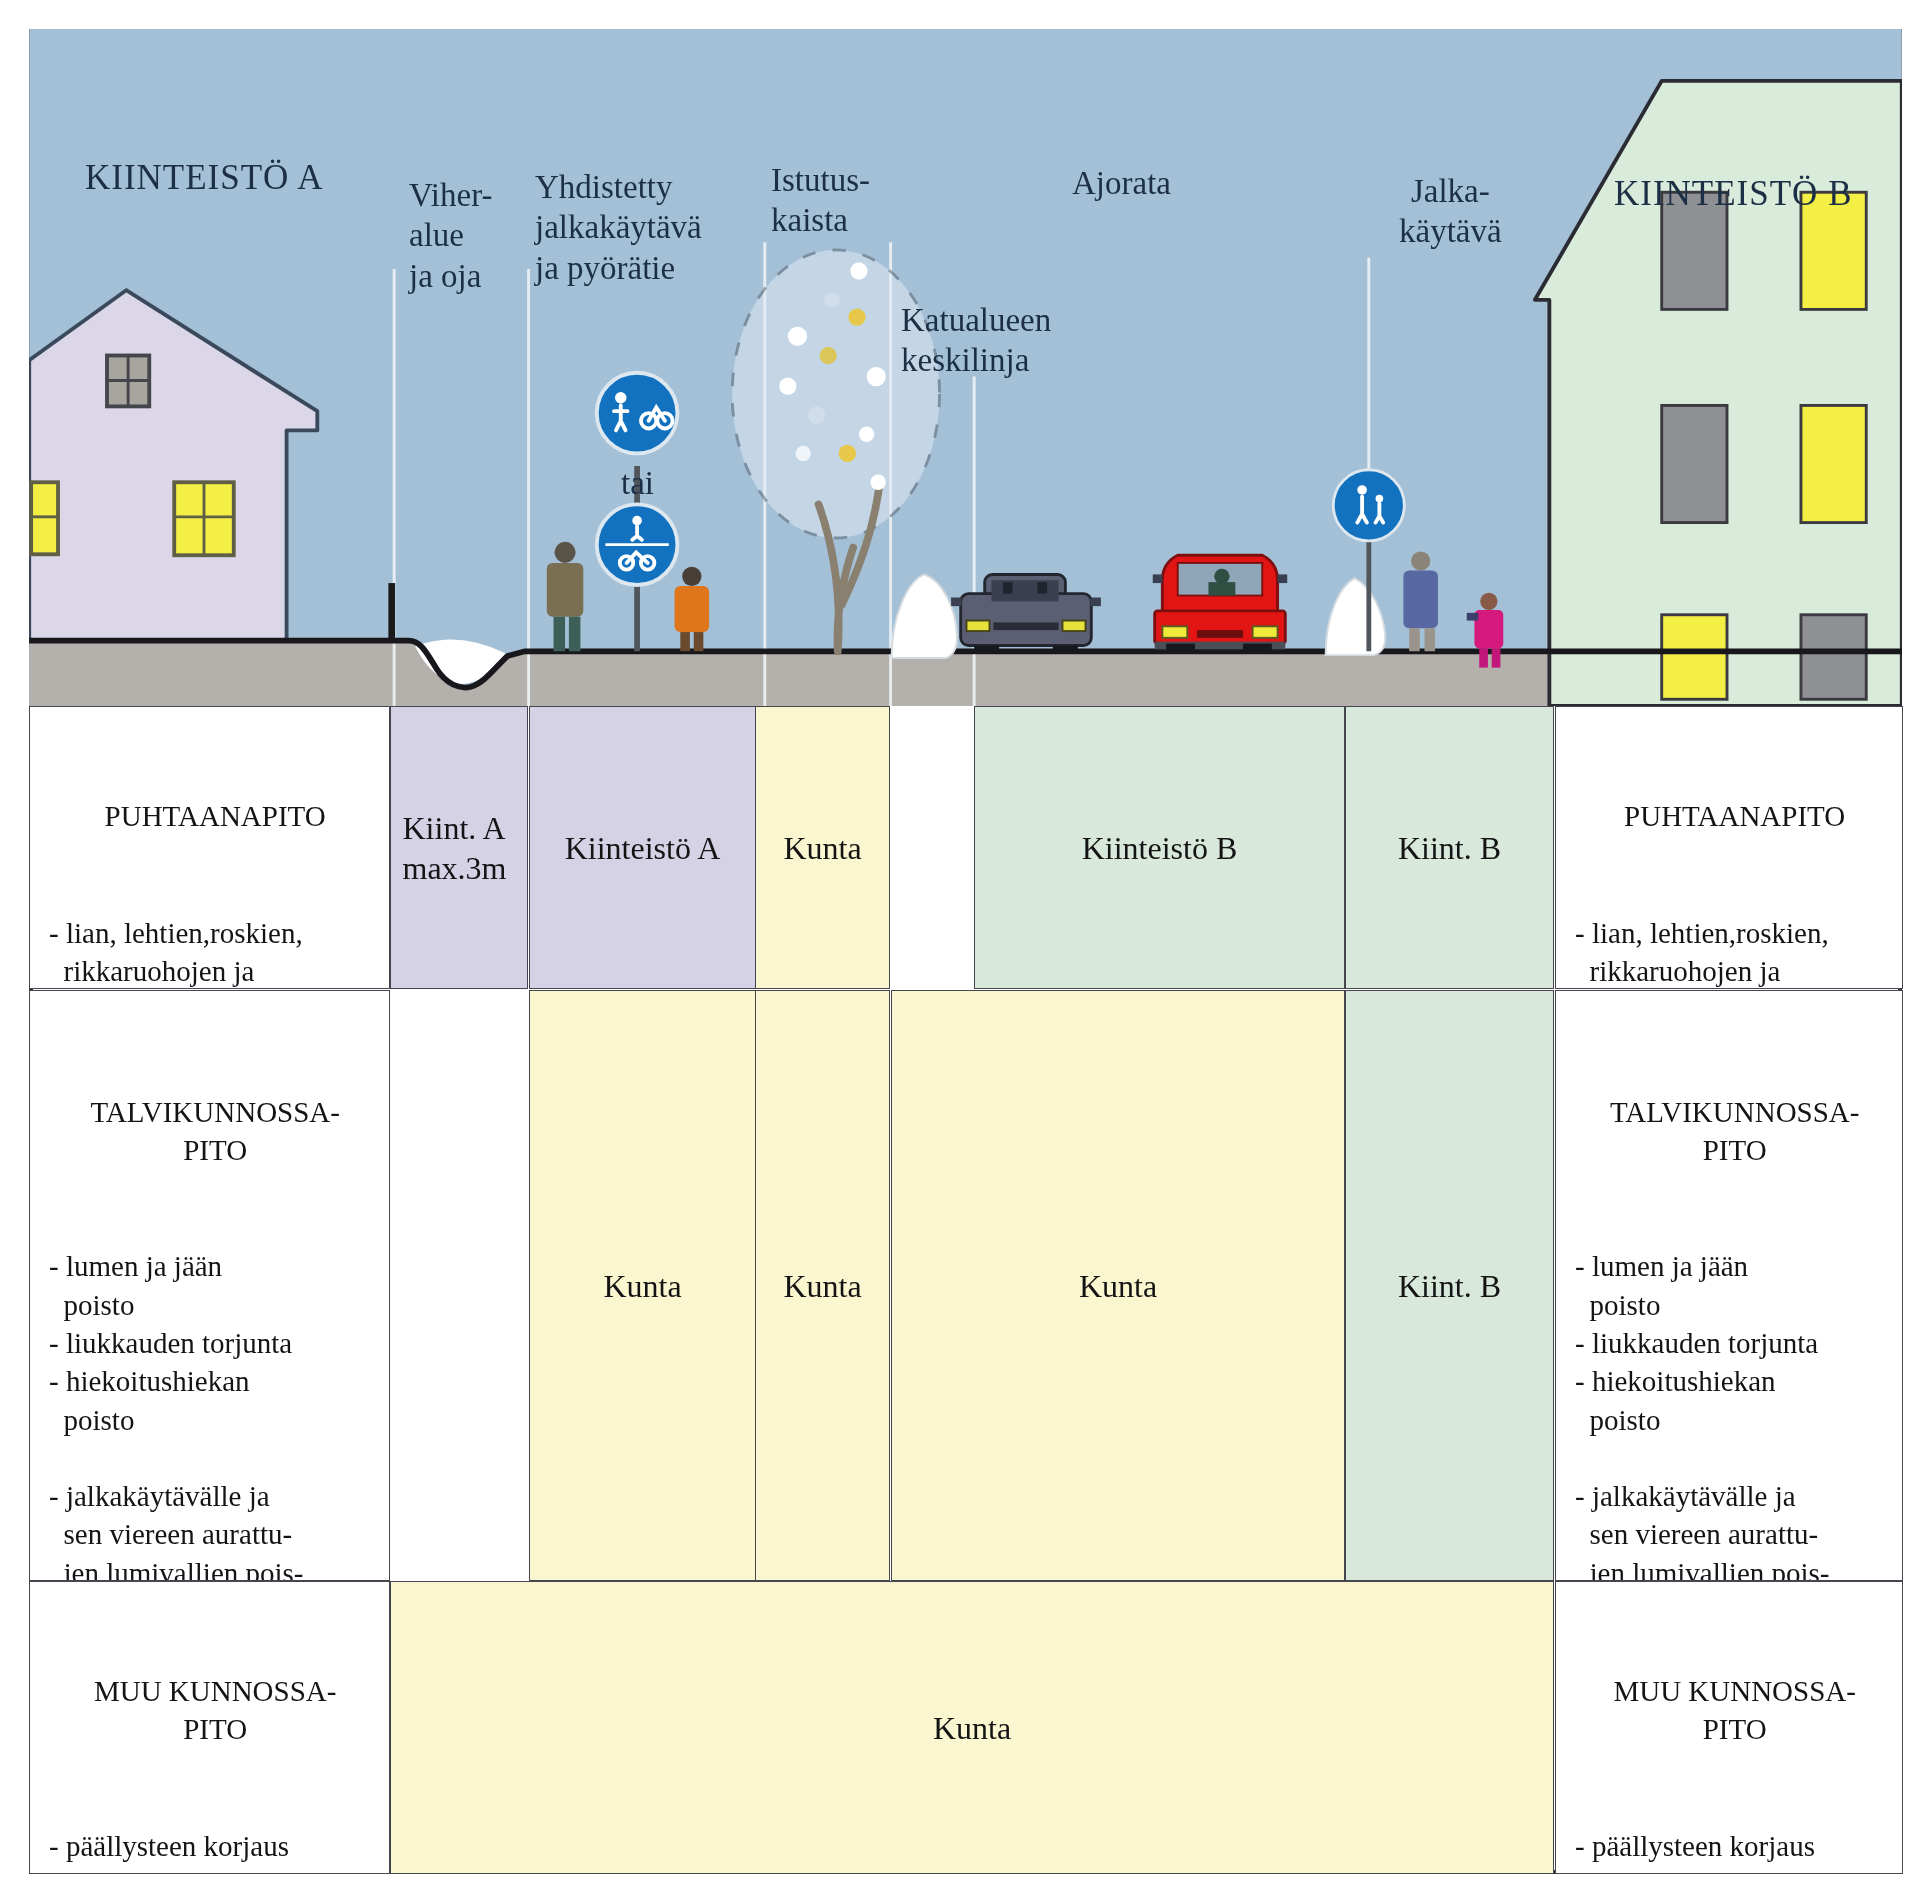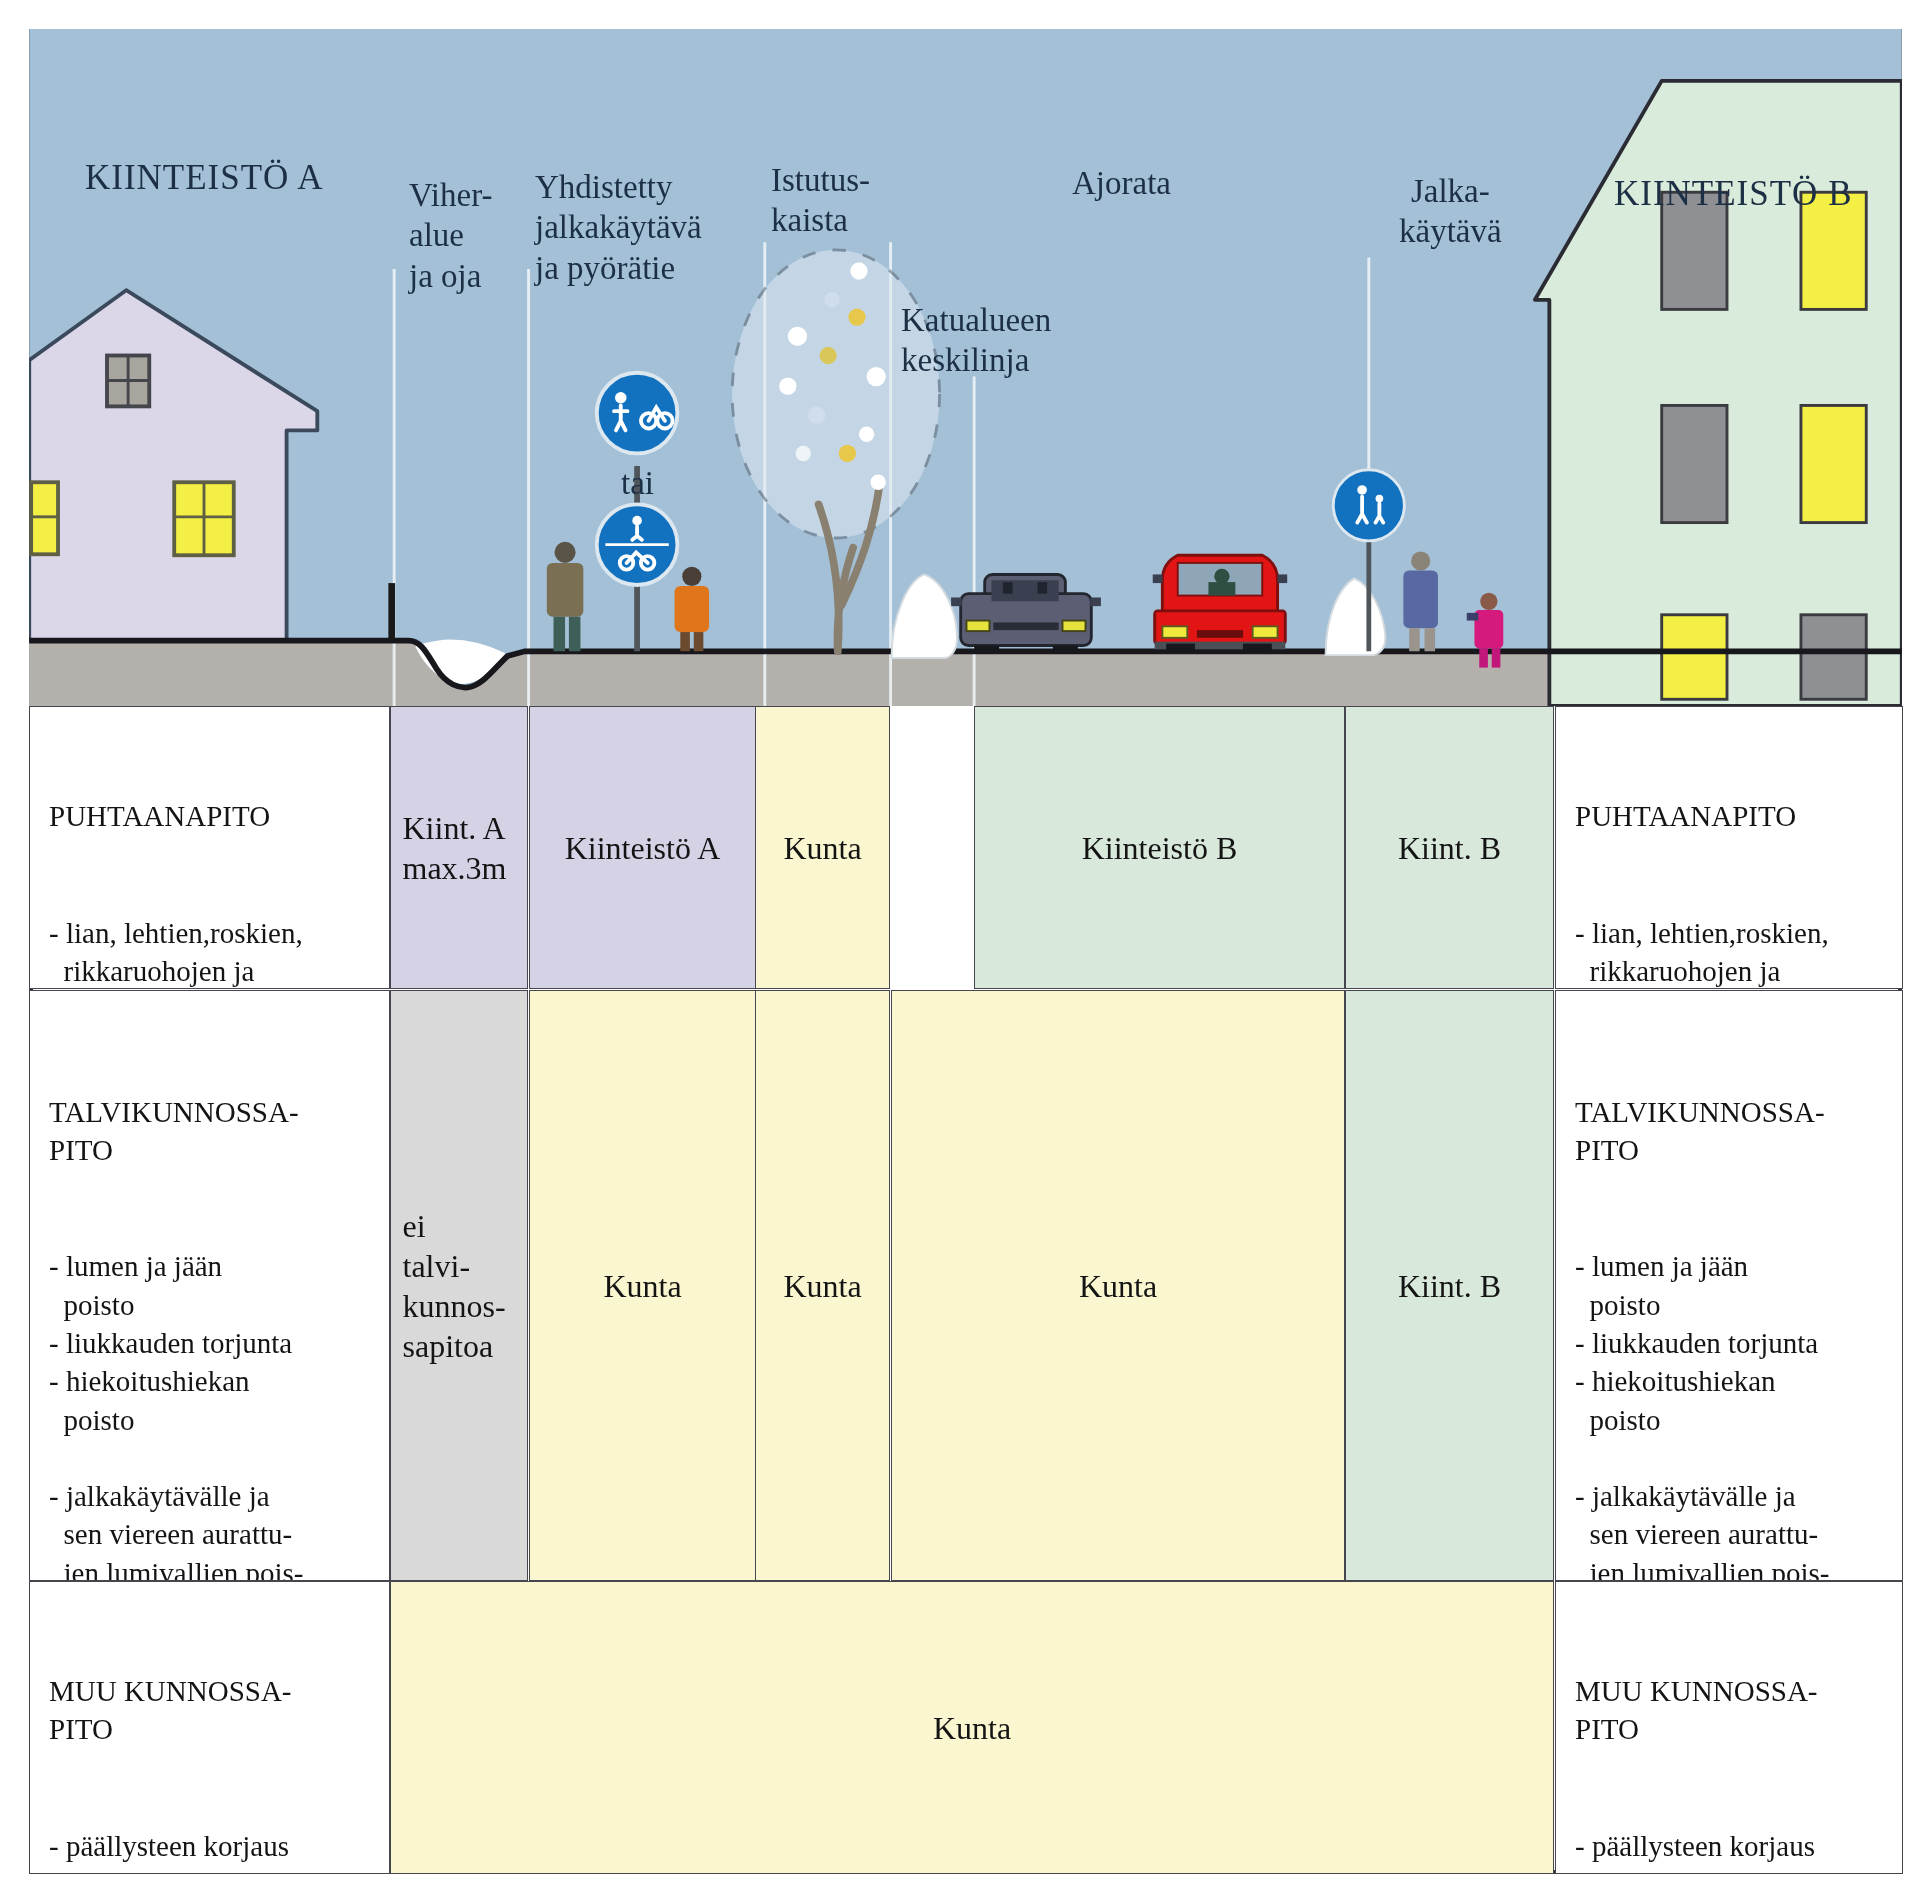--- a/index.html
+++ b/index.html
@@ -10,21 +10,21 @@
   .scene-svg{position:absolute;left:0;top:0;}
   .slabel{position:absolute;color:#1c2f45;font-size:33px;line-height:1.22;
           white-space:pre-wrap;z-index:5;}
   .slabel.big{font-size:35px;letter-spacing:1px;}
   .slabel.center{text-align:center;}
   .cell{position:absolute;box-sizing:border-box;border:1.9px solid #46464e;
         display:flex;align-items:center;justify-content:center;text-align:center;
         font-size:32px;line-height:1.25;white-space:pre-wrap;overflow:hidden;z-index:4;}
   .cell.side{display:block;text-align:left;background:#ffffff;
              font-size:29px;line-height:1.32;padding:13.4px 7.7px 7.7px 19px;}
-  .cell.side .side-title{margin:0 0 1.9px 0;}
+  .cell.side .side-title{margin:0 0 1.9px 0;text-align:center;}
   .cell.left-al{justify-content:flex-start;text-align:left;padding-left:11.5px;}
   .lav{background:#d5d2e6;}
   .yel{background:#faf6cf;}
   .grn{background:#d8e9dc;}
   .gry{background:#d9d9d9;}
   .pre{white-space:pre-wrap;}
 </style>
 </head>
 <body>
 
@@ -253,24 +253,20 @@
 
 - jalkakäytävälle ja
   sen viereen aurattu-
   jen lumivallien pois-
   kuljetus
 - katuojien ja sade-
   vesikourun pitämi-
   nen lumettomana
   ja jäättömänä</div>
     </div>
-    <div class="cell gry left-al" style="left:361px;top:961px;width:138px;height:591px;">ei
-talvi-
-kunnos-
-sapitoa</div>
     <div class="cell yel" style="left:500px;top:961px;width:227px;height:591px;">Kunta</div>
     <div class="cell yel" style="left:726px;top:961px;width:135px;height:591px;">Kunta</div>
     <div class="cell yel" style="left:862px;top:961px;width:454px;height:591px;">Kunta</div>
     <div class="cell grn" style="left:1316px;top:961px;width:209px;height:591px;">Kiint. B</div>
     <div class="cell side" style="left:1526px;top:961px;width:348px;height:591px;padding-top:25px;">
       <div class="side-title pre">TALVIKUNNOSSA-
 PITO</div>
       <div class="side-items pre">- lumen ja jään
   poisto
 - liukkauden torjunta

